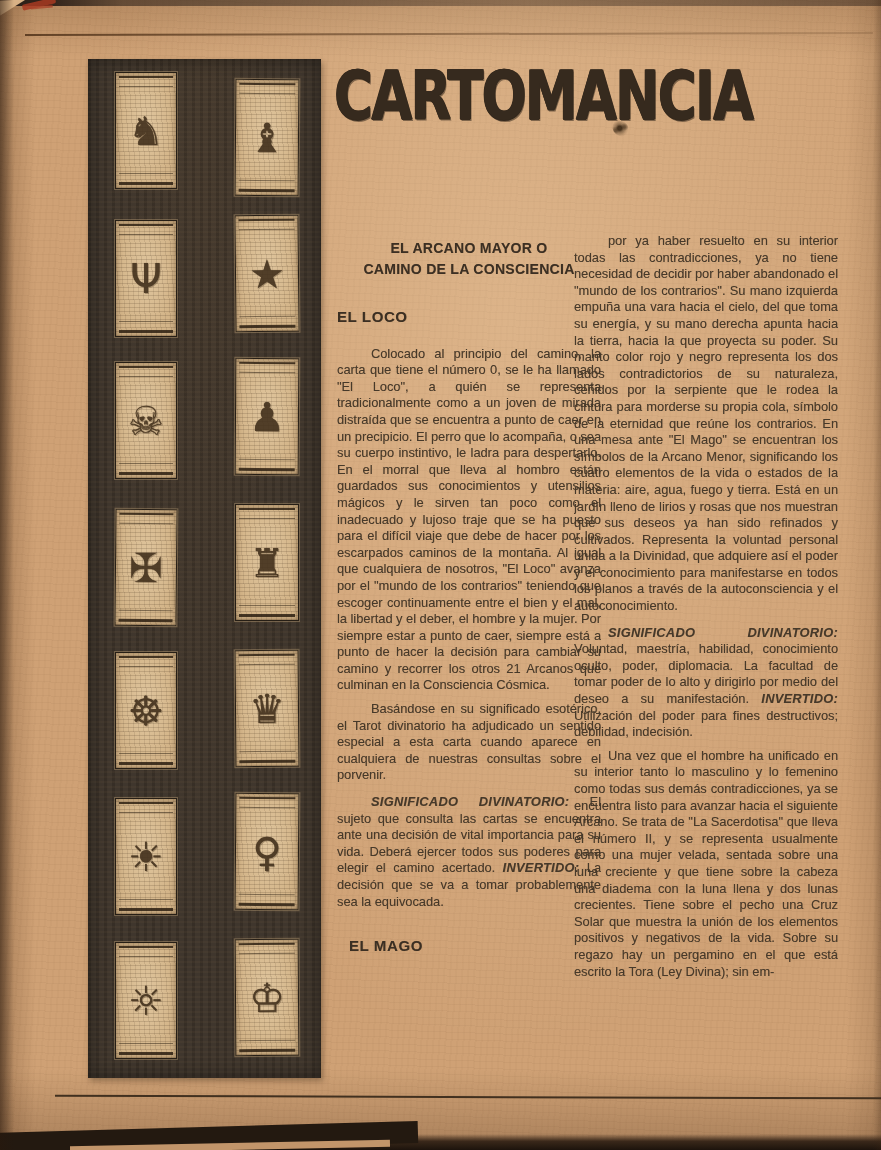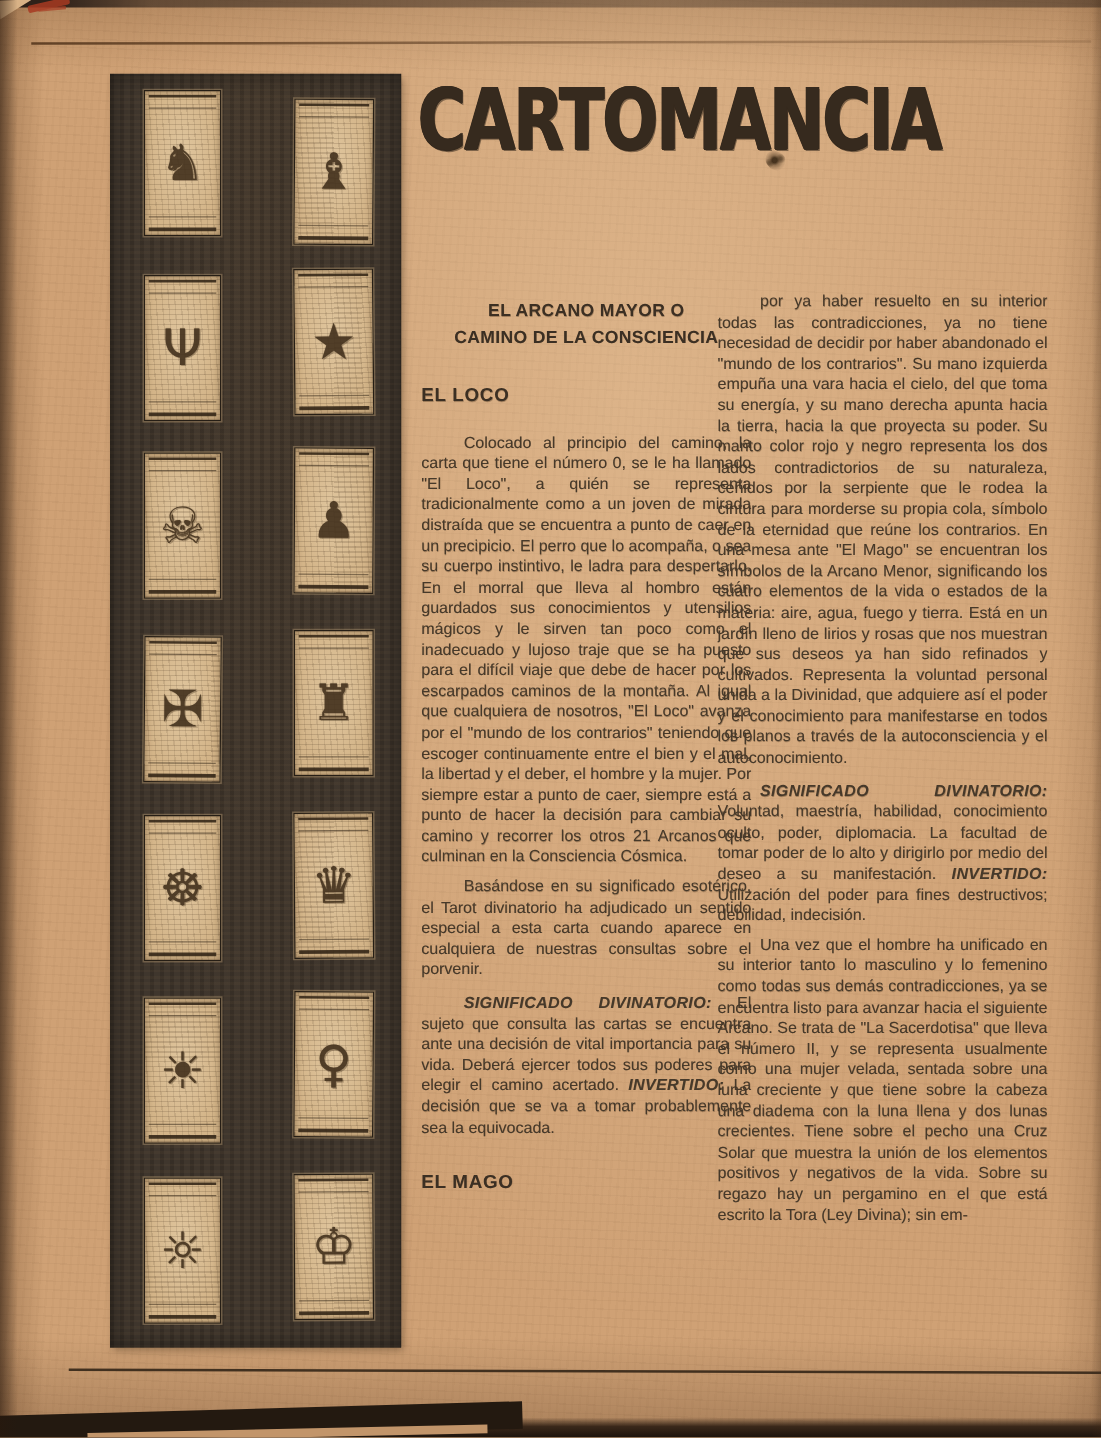--- a/index.html
+++ b/index.html
@@ -106,21 +106,21 @@
   
   .col{position:absolute;width:264px;color:#46392a;font-size:12.8px;line-height:16.6px;
     text-align:justify;overflow:hidden;
     text-shadow:0.3px 0.3px 0 rgba(70,50,30,.35);}
   .col1{left:337px;top:238px;height:884px;}
   .col2{left:574px;top:233px;height:880px;}
   .section-heading{margin:0 0 0 0;font-size:14px;font-weight:bold;line-height:20.5px;
     text-align:center;color:#3b2f23;letter-spacing:.3px;}
   .subhead{margin:30px 0 20px;font-size:15px;font-weight:bold;color:#3b2f23;
     letter-spacing:.6px;text-align:left;}
-  .subhead.mago{margin:28px 0 16px;}
+  .subhead.mago{margin:28px 12px 16px;}
   .subhead.sacerdotisa{margin:28px 0 16px;}
   .col p{margin:0 0 7px;text-indent:34px;}
   .col p.sig{margin-top:10px;}
   .ital{font-style:italic;font-weight:bold;letter-spacing:.3px;}
 </style>
 </head>
 <body>
 
 <div class="page">
 

